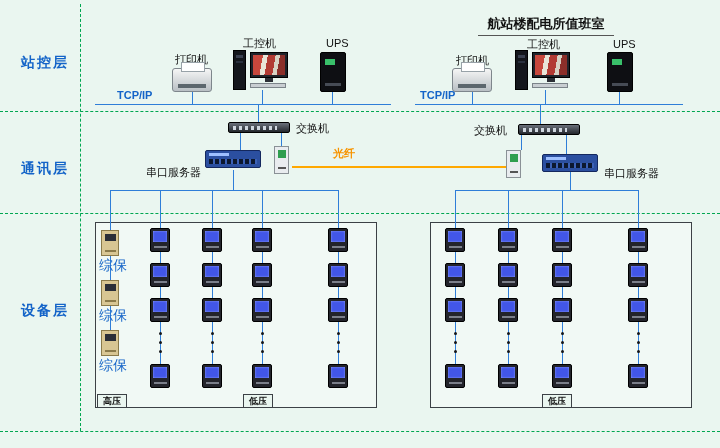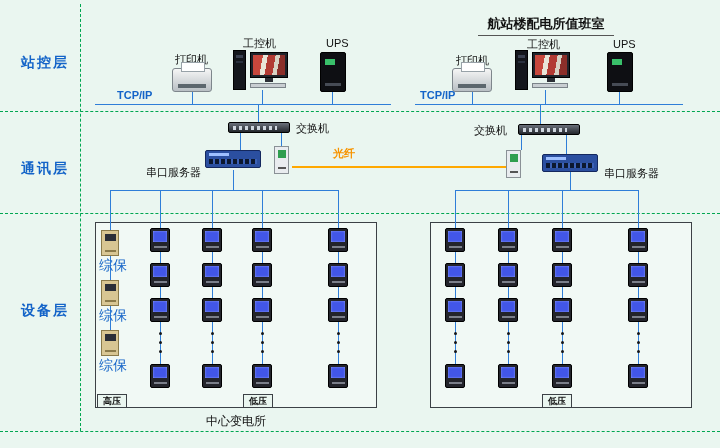--- a/index.html
+++ b/index.html
@@ -134,21 +134,20 @@
   <div class="server" style="left:542px;top:154px"></div>
   <div class="lbl" style="left:604px;top:166px">串口服务器</div>
 
   <div class="box" style="left:95px;top:222px;width:282px;height:186px"></div>
   <div class="box" style="left:430px;top:222px;width:262px;height:186px"></div>
 
   <div class="tag" style="left:97px;top:394px;width:30px;height:14px">高压</div>
   <div class="tag" style="left:243px;top:394px;width:30px;height:14px">低压</div>
   <div class="tag" style="left:542px;top:394px;width:30px;height:14px">低压</div>
 
-  <div class="caption" style="left:176px;top:413px;width:120px">中心变电所</div>
 
 <div class="hl" style="left: 95px; top: 104px; width: 296px; height: 1px;"></div>
     <div class="vl" style="left: 192px; top: 92px; width: 1px; height: 12px;"></div>
     <div class="vl" style="left: 262px; top: 90px; width: 1px; height: 14px;"></div>
     <div class="vl" style="left: 332px; top: 92px; width: 1px; height: 12px;"></div>
     <div class="vl" style="left: 258px; top: 105px; width: 1px; height: 17px;"></div>
     <div class="vl" style="left: 240px; top: 133px; width: 1px; height: 17px;"></div>
     <div class="vl" style="left: 281px; top: 133px; width: 1px; height: 13px;"></div>
     <div class="vl" style="left: 233px; top: 170px; width: 1px; height: 20px;"></div>
     <div class="hl" style="left: 110px; top: 190px; width: 229px; height: 1px;"></div>

